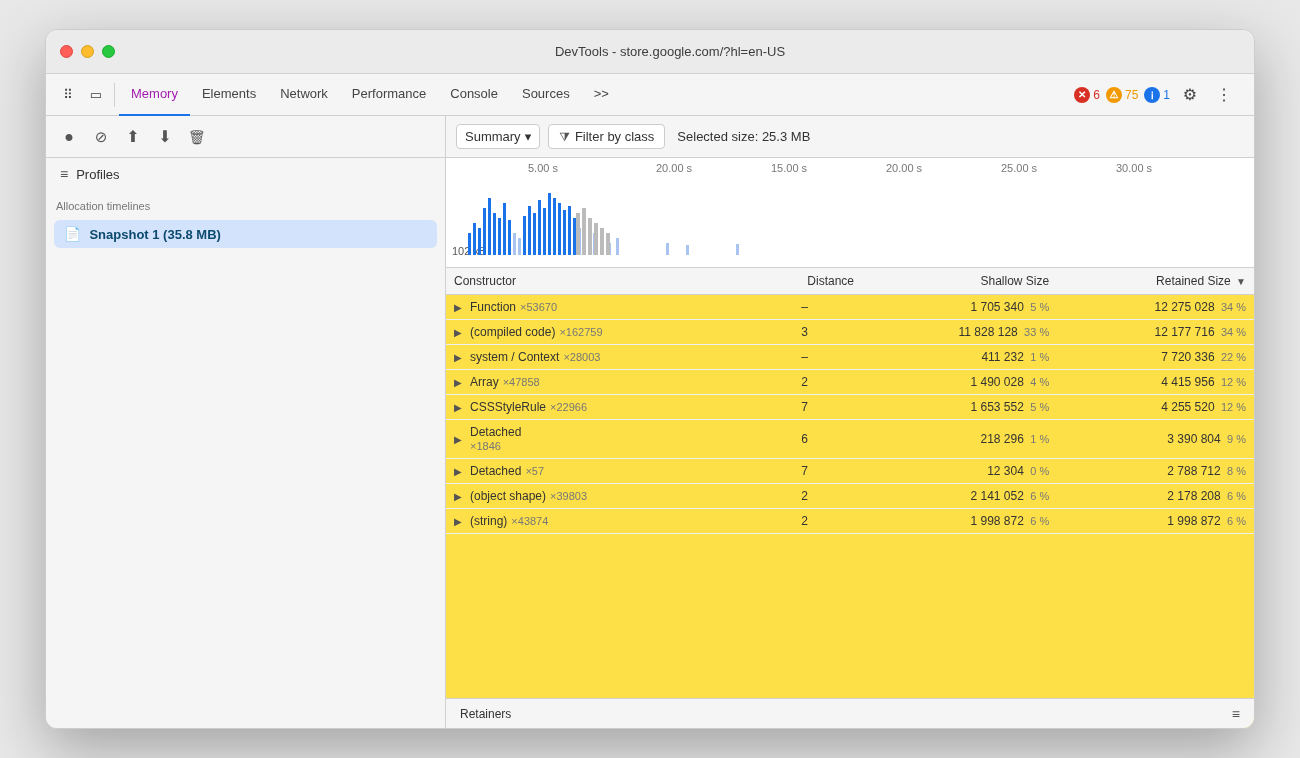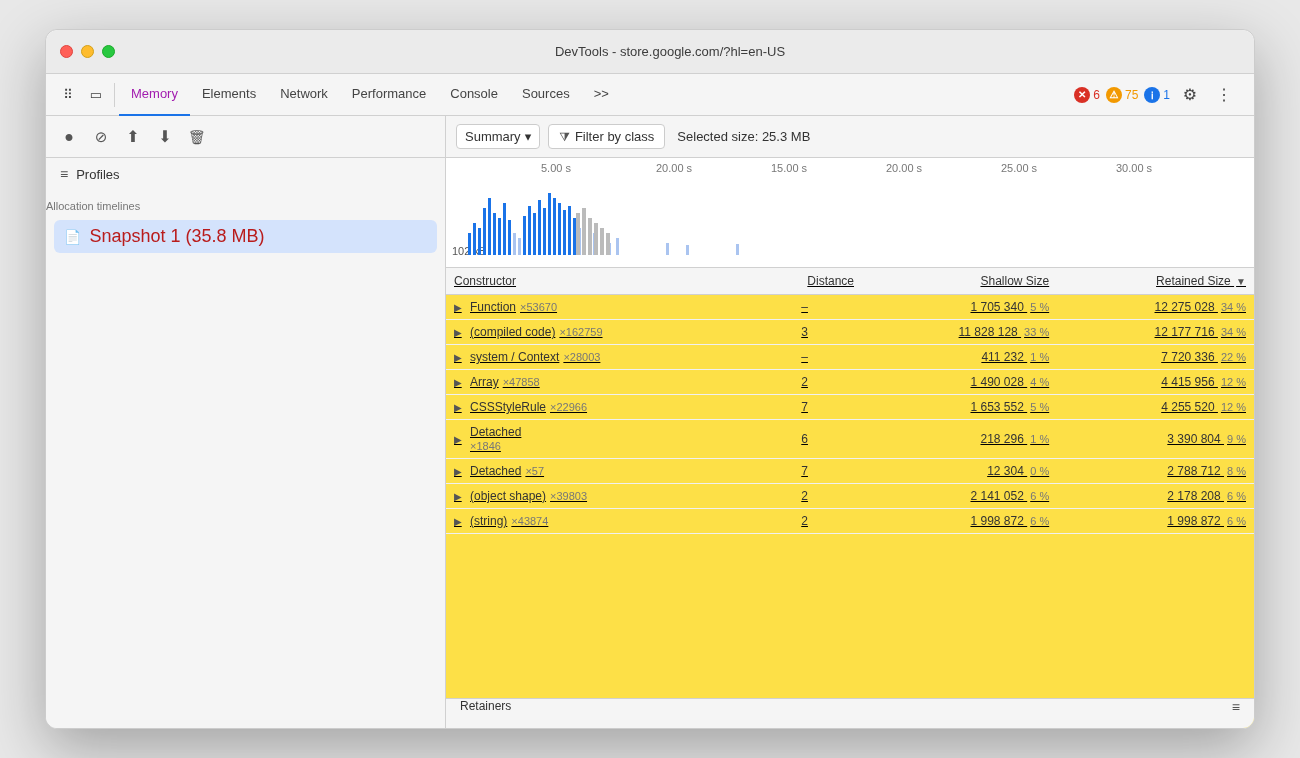--- a/index.html
+++ b/index.html
@@ -177,21 +177,21 @@
       align-items: center;
       justify-content: center;
       border-radius: 4px;
       cursor: pointer;
       color: #555;
       font-size: 15px;
     }
     .sidebar-section-label {
       font-size: 11px;
       color: #777;
-      padding: 10px 0 6px;
+      padding: 10px 10px 6px;
       font-weight: 500;
       text-transform: none;
       letter-spacing: 0;
     }
     .sidebar-profiles-header {
       display: flex;
       align-items: center;
       padding: 8px 14px;
       gap: 8px;
     }
@@ -215,23 +215,23 @@
       background: #d4e3fc;
       border-radius: 6px;
       margin: 2px 8px;
       padding: 6px 10px;
     }
     .sidebar-item-icon {
       font-size: 14px;
       color: #1a73e8;
     }
     .sidebar-item-text {
-      font-size: 18px;
-      color: #b91c1c;
-      font-weight: 400;
+      font-size: 13px;
+      color: #0c4a6e;
+      font-weight: 700;
     }
 
     
     .right-panel {
       flex: 1;
       display: flex;
       flex-direction: column;
       overflow: hidden;
       background: #fde047;
     }
@@ -313,21 +313,20 @@
     
     .table-container {
       flex: 1;
       overflow: auto;
       position: relative;
     }
     table {
       width: 100%;
       border-collapse: collapse;
       font-size: 12px;
-      text-decoration: underline;
     }
     thead th {
       background: #f5f5f5;
       border-bottom: 1px solid #d0d0d0;
       padding: 6px 8px;
       text-align: left;
       font-weight: 500;
       color: #333;
       position: sticky;
       top: 0;
@@ -356,20 +355,21 @@
       display: inline-block;
     }
     .row-name { color: #333; }
     .row-count { color: #777; font-size: 11px; }
     .pct { color: #777; font-size: 11px; margin-left: 3px; }
     .sort-icon { font-size: 10px; color: #555; margin-left: 2px; }
     
     .retainers-bar {
       height: 30px;
       display: flex;
+      align-items: center;
       padding: 0 14px;
       border-top: 1px solid #d0d0d0;
       background: #f5f5f5;
       font-size: 12px;
       color: #333;
       flex-shrink: 0;
     }
     .retainers-menu-icon {
       margin-left: auto;
       color: #555;
@@ -462,21 +462,21 @@
         </div>
         <div class="filter-btn">
           <span class="filter-icon">⧩</span>
           <span>Filter by class</span>
         </div>
         <span class="selected-size-label">Selected size: 25.3 MB</span>
       </div>
 
       <div class="timeline-area">
         <div class="timeline-ruler">
-          <span class="ruler-tick" style="left:95px;">5.00 s</span>
+          <span class="ruler-tick" style="left:82px;">5.00 s</span>
           <span class="ruler-tick" style="left:210px;">20.00 s</span>
           <span class="ruler-tick" style="left:325px;">15.00 s</span>
           <span class="ruler-tick" style="left:440px;">20.00 s</span>
           <span class="ruler-tick" style="left:555px;">25.00 s</span>
           <span class="ruler-tick" style="left:670px;">30.00 s</span>
         </div>
         <div class="chart-label-102">102 kB</div>
 
         <svg style="position:absolute;top:20px;left:0;right:0;bottom:0;width:100%;height:80px;">
 

